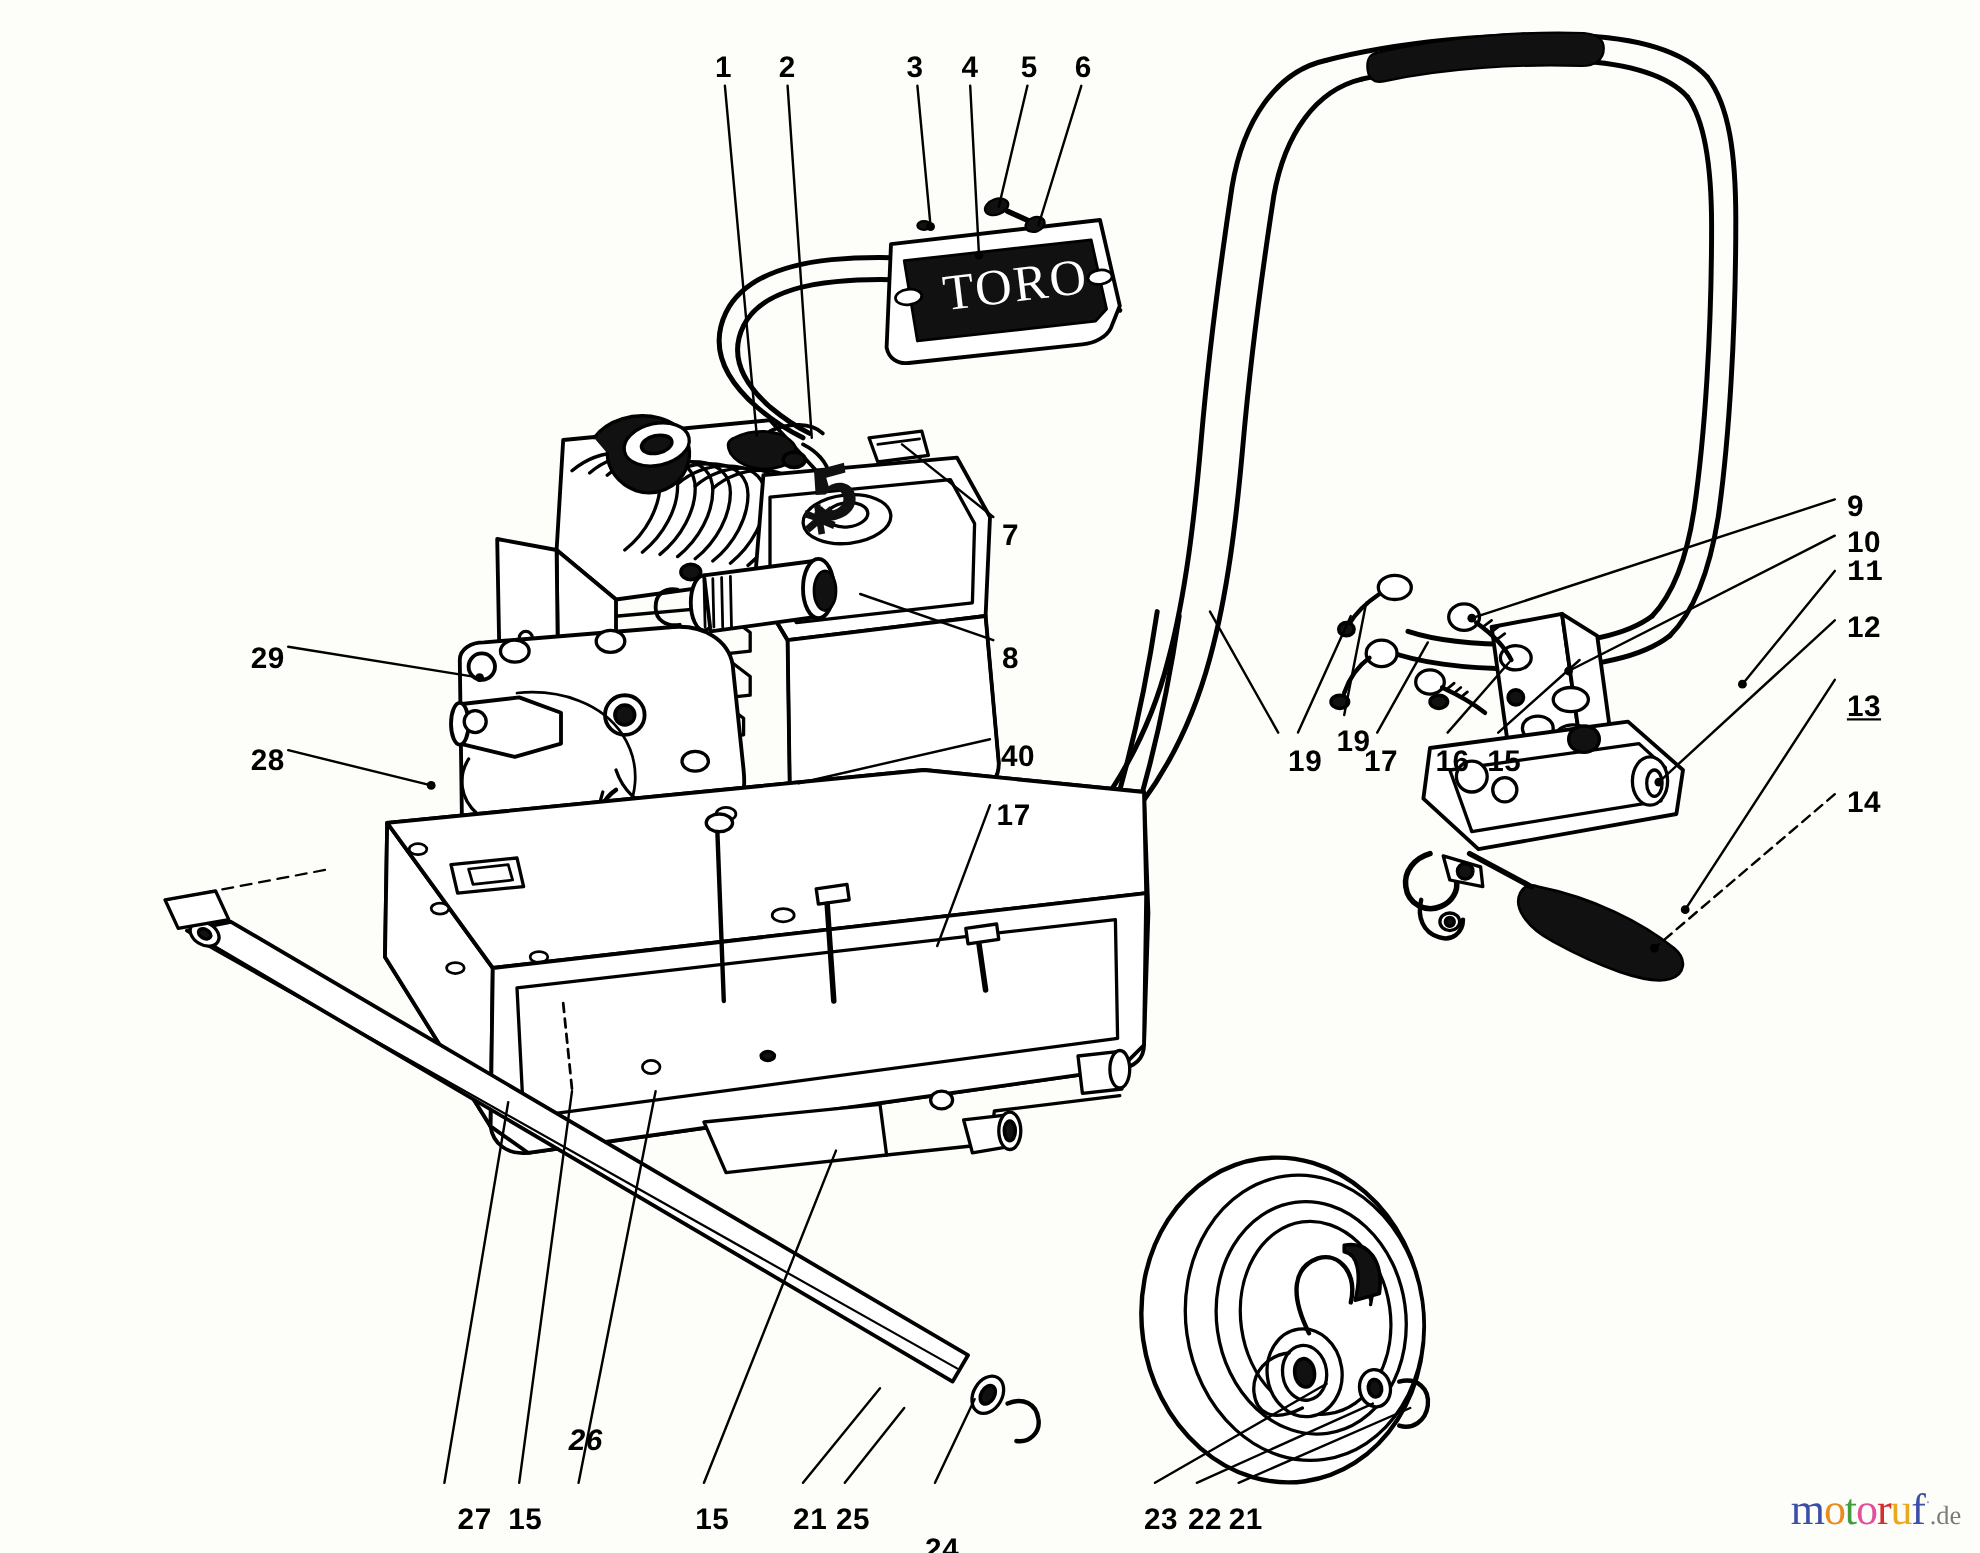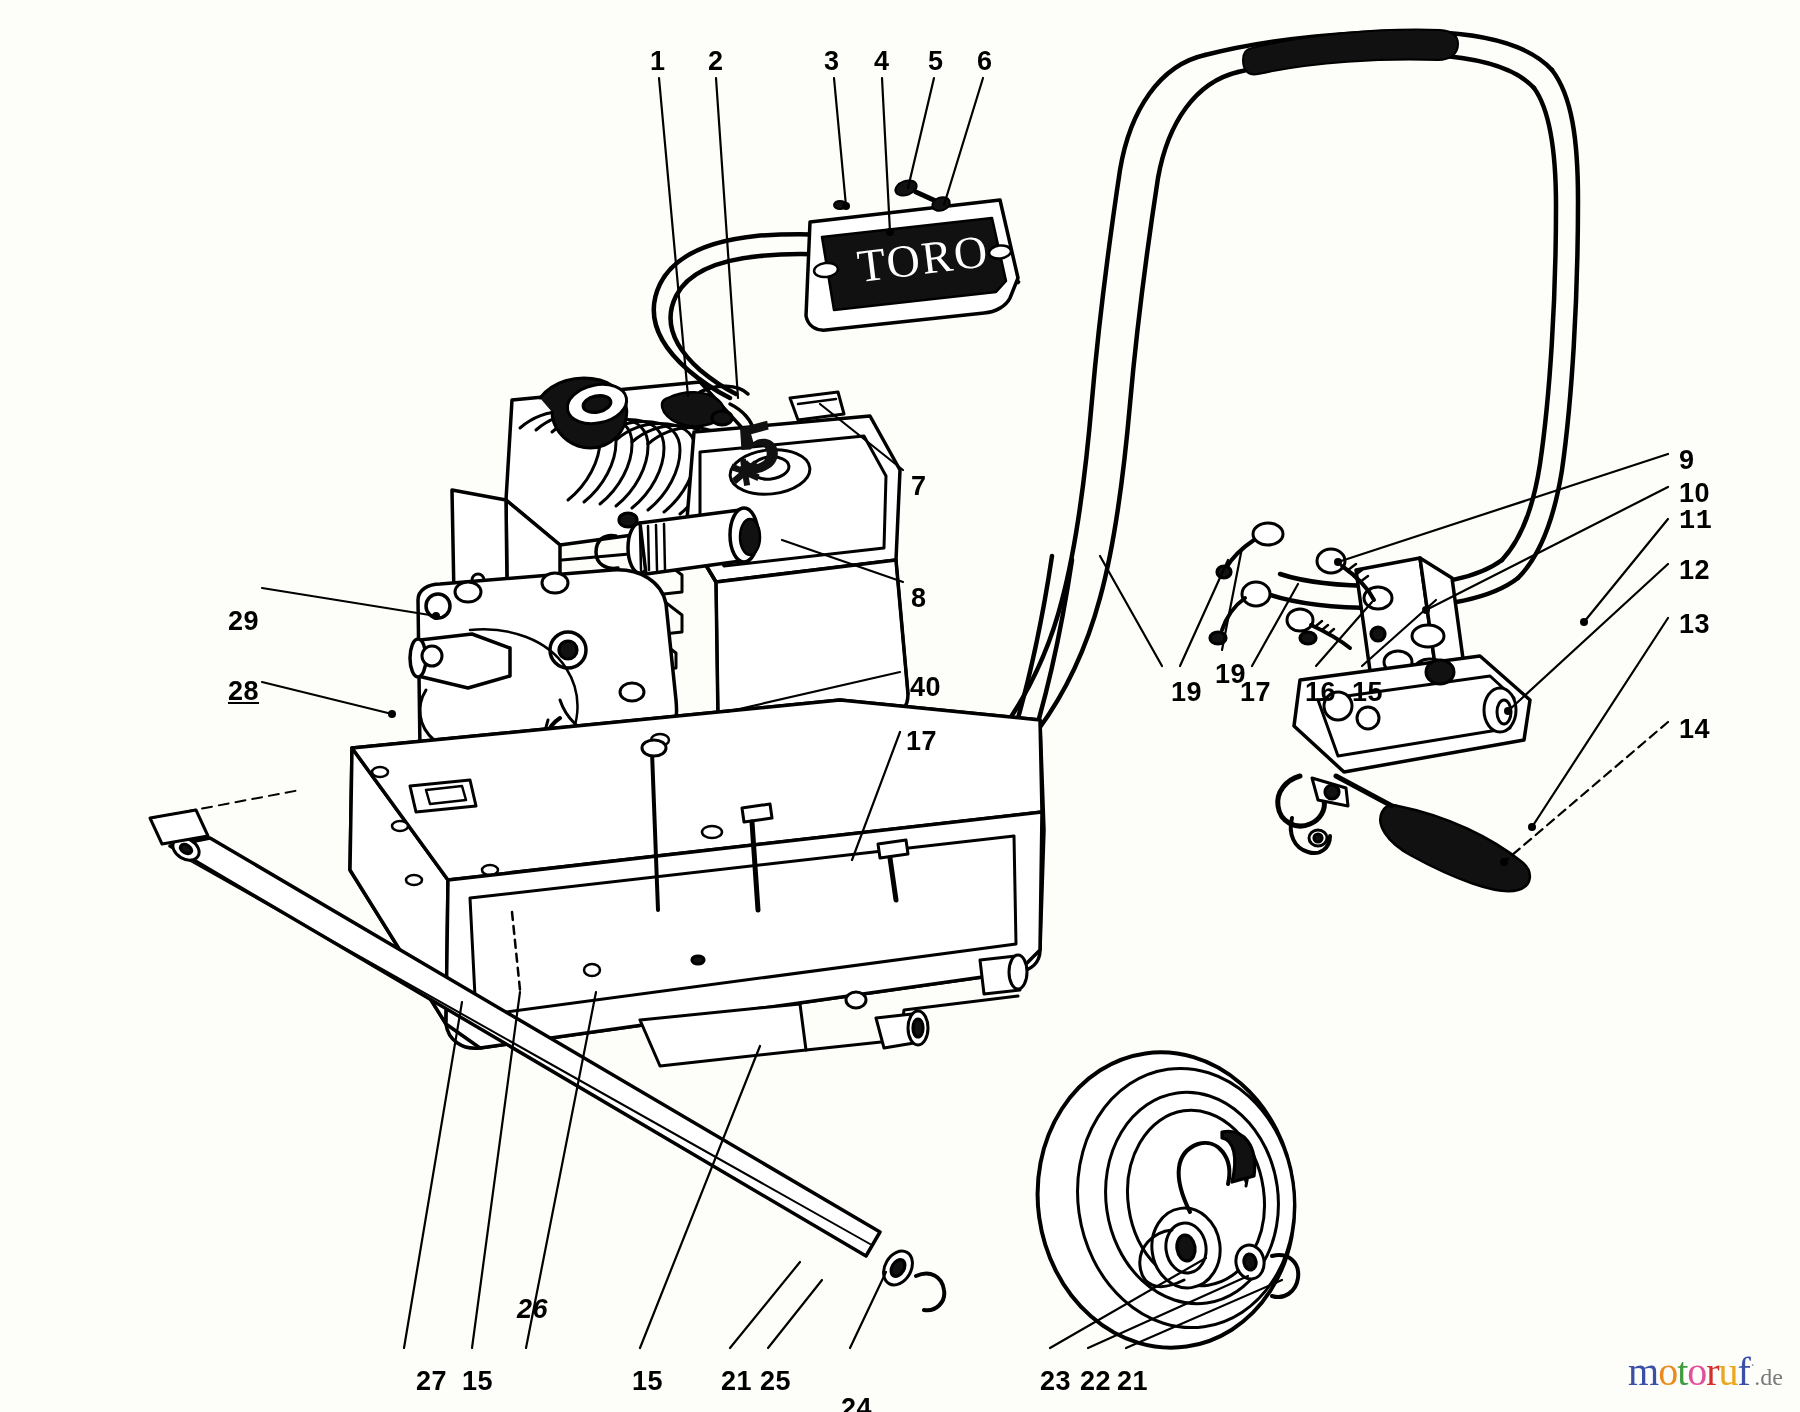--- a/index.html
+++ b/index.html
@@ -384,39 +384,39 @@
       <div class="callout" style="left: 824px; top: 48px;">3</div>
       <div class="callout" style="left: 874px; top: 48px;">4</div>
       <div class="callout" style="left: 928px; top: 48px;">5</div>
       <div class="callout" style="left: 977px; top: 48px;">6</div>
       <div class="callout" style="left: 911px; top: 473px;">7</div>
       <div class="callout" style="left: 911px; top: 585px;">8</div>
       <div class="callout" style="left: 1679px; top: 447px;">9</div>
       <div class="callout" style="left: 1679px; top: 480px;">10</div>
       <div class="callout" style="left: 1679px; top: 508px; font-family: Liberation Mono, monospace;">11</div>
       <div class="callout" style="left: 1679px; top: 557px;">12</div>
-      <div class="callout" style="left: 1679px; top: 611px;">13</div>
+      <div class="callout" style="left: 1679px; top: 629px; text-decoration: underline;">13</div>
       <div class="callout" style="left: 1679px; top: 716px;">14</div>
       <div class="callout" style="left: 1352px; top: 679px;">15</div>
       <div class="callout" style="left: 1305px; top: 679px;">16</div>
       <div class="callout" style="left: 1240px; top: 679px;">17</div>
       <div class="callout" style="left: 1215px; top: 661px;">19</div>
       <div class="callout" style="left: 1171px; top: 679px;">19</div>
       <div class="callout" style="left: 910px; top: 674px;">40</div>
       <div class="callout" style="left: 906px; top: 728px;">17</div>
       <div class="callout" style="left: 1117px; top: 1368px;">21</div>
       <div class="callout" style="left: 1080px; top: 1368px;">22</div>
       <div class="callout" style="left: 1040px; top: 1368px;">23</div>
       <div class="callout" style="left: 841px; top: 1368px; margin-top: 27px;">24</div>
       <div class="callout" style="left: 760px; top: 1368px;">25</div>
       <div class="callout" style="left: 721px; top: 1368px;">21</div>
       <div class="callout" style="left: 632px; top: 1368px;">15</div>
       <div class="callout" style="left: 517px; top: 1296px; font-style: italic;">26</div>
       <div class="callout" style="left: 462px; top: 1368px;">15</div>
       <div class="callout" style="left: 394px; top: 1368px; margin-left: 22px;">27</div>
-      <div class="callout" style="left: 228px; top: 678px; text-decoration: underline;">28</div>
-      <div class="callout" style="left: 228px; top: 585px; margin-top: 23px;">29</div>
+      <div class="callout" style="left: 228px; top: 678px;">28</div>
+      <div class="callout" style="left: 228px; top: 585px;">29</div>
     </div>
 
   <div id="watermark"><span style="color: rgb(59, 79, 168);">m</span><span style="color: rgb(233, 139, 30);">o</span><span style="color: rgb(63, 157, 63);">t</span><span style="color: rgb(224, 80, 155);">o</span><span style="color: rgb(210, 48, 47);">r</span><span style="color: rgb(234, 168, 30);">u</span><span style="color: rgb(59, 79, 168);">f</span><span style="color: rgb(154, 160, 200); font-size: 16px; vertical-align: super;">·</span><span class="tld" style="color: rgb(122, 122, 122);">.de</span></div>
 
 <div class="badge-text" style="position: absolute; left: 857px; top: 232px; font-size: 46px; color: rgb(255, 255, 255); transform: rotate(-7deg); letter-spacing: 2px; font-weight: 400;">TORO</div>
   </div>
 
 </body></html>

